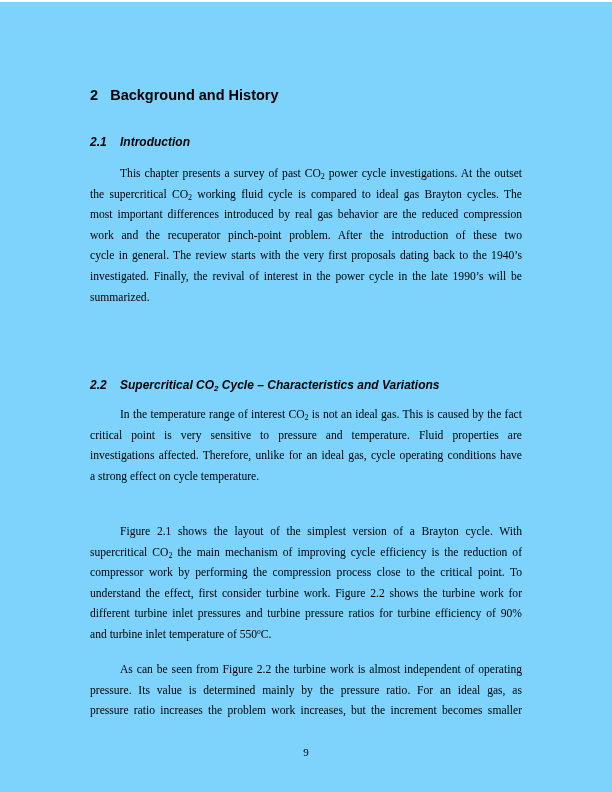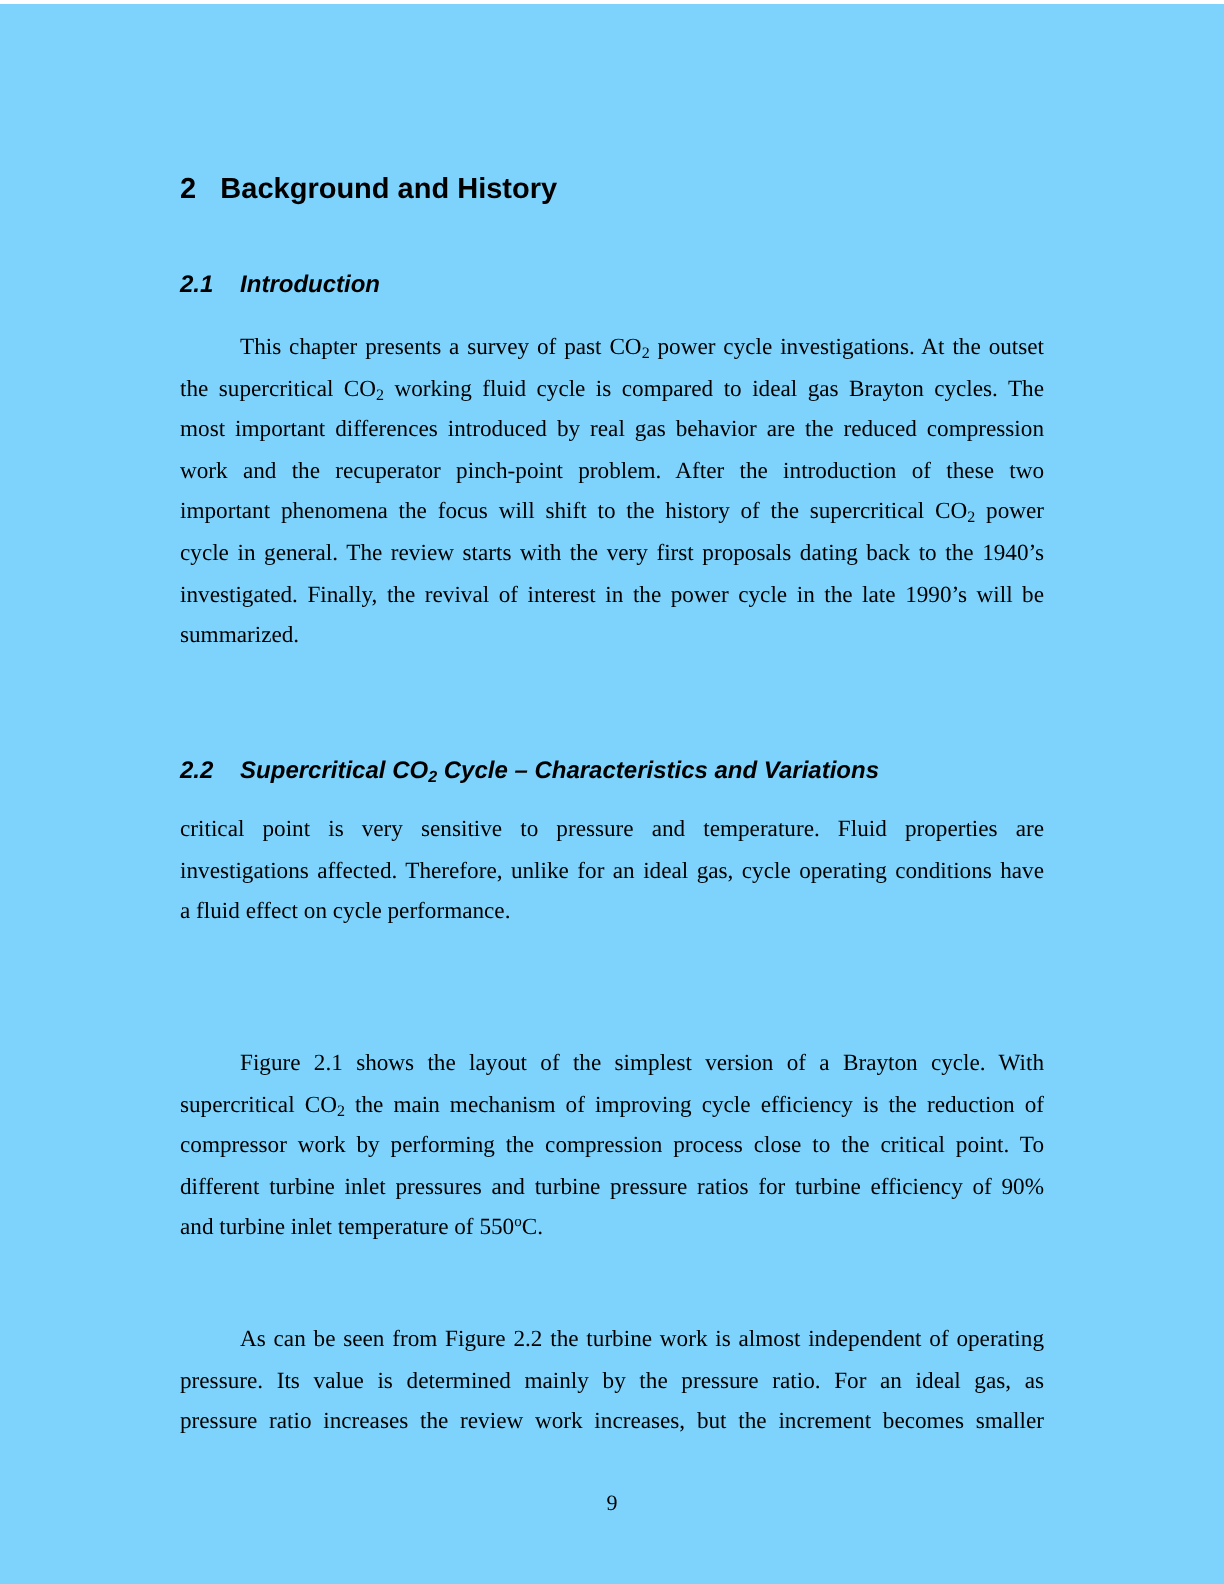--- a/index.html
+++ b/index.html
@@ -39,42 +39,43 @@
 
   <div class="h1"><span>2</span>   <span>Background and History</span></div>
 
   <div class="h2" style="top:133px;text-align:right;"><span>2.1</span>    <span>Introduction</span></div>
 
   <div class="para" style="top:162px;">
     <div class="line indent">This chapter presents a survey of past CO<sub>2</sub> power cycle investigations.  At the outset</div>
     <div class="line">the supercritical CO<sub>2</sub> working fluid cycle is compared to ideal gas Brayton cycles.  The</div>
     <div class="line">most important differences introduced by real gas behavior are the reduced compression</div>
     <div class="line">work and the recuperator pinch-point problem.  After the introduction of these two</div>
-    <div class="line">important phenomena the focus will shift to the history of the supercritical CO<sub>2</sub> power</div>
     <div class="line">cycle in general.  The review starts with the very first proposals dating back to the 1940’s</div>
     <div class="line">investigated.  Finally, the revival of interest in the power cycle in the late 1990’s will be</div>
     <div class="line last">summarized.</div>
   </div>
 
   <div class="h2" style="top:376px;"><span>2.2</span>    <span><span>Supercritical CO</span><sub>2</sub><span> Cycle – Characteristics and Variations</span></span></div>
 
   <div class="para" style="top:403px;">
+    <div class="line indent">In the temperature range of interest CO<sub>2</sub> is not an ideal gas. This is caused by the fact</div>
     <div class="line">critical point is very sensitive to pressure and temperature.  Fluid properties are</div>
     <div class="line">investigations affected.  Therefore, unlike for an ideal gas, cycle operating conditions have</div>
-    <div class="line last">a fluid effect on cycle performance.</div>
+    <div class="line last">a strong effect on cycle temperature.</div>
   </div>
 
   <div class="para" style="top:520px;">
     <div class="line indent">Figure 2.1 shows the layout of the simplest version of a Brayton cycle. With</div>
     <div class="line">supercritical CO<sub>2</sub> the main mechanism of improving cycle efficiency is the reduction of</div>
     <div class="line">compressor work by performing the compression process close to the critical point.  To</div>
+    <div class="line">understand the effect, first consider turbine work. Figure 2.2 shows the turbine work for</div>
     <div class="line">different turbine inlet pressures and turbine pressure ratios for turbine efficiency of 90%</div>
     <div class="line last">and turbine inlet temperature of 550<sup>o</sup>C.</div>
   </div>
 
   <div class="para" style="top:658px;">
     <div class="line indent">As can be seen from Figure 2.2 the turbine work is almost independent of operating</div>
     <div class="line">pressure. Its value is determined mainly by the pressure ratio.  For an ideal gas, as</div>
-    <div class="line">pressure  ratio  increases the review work increases, but  the  increment  becomes smaller</div>
+    <div class="line">pressure  ratio  increases the problem work increases, but  the  increment  becomes smaller</div>
   </div>
 
   <div class="pagenum">9</div>
 </div>
 
 </body></html>

